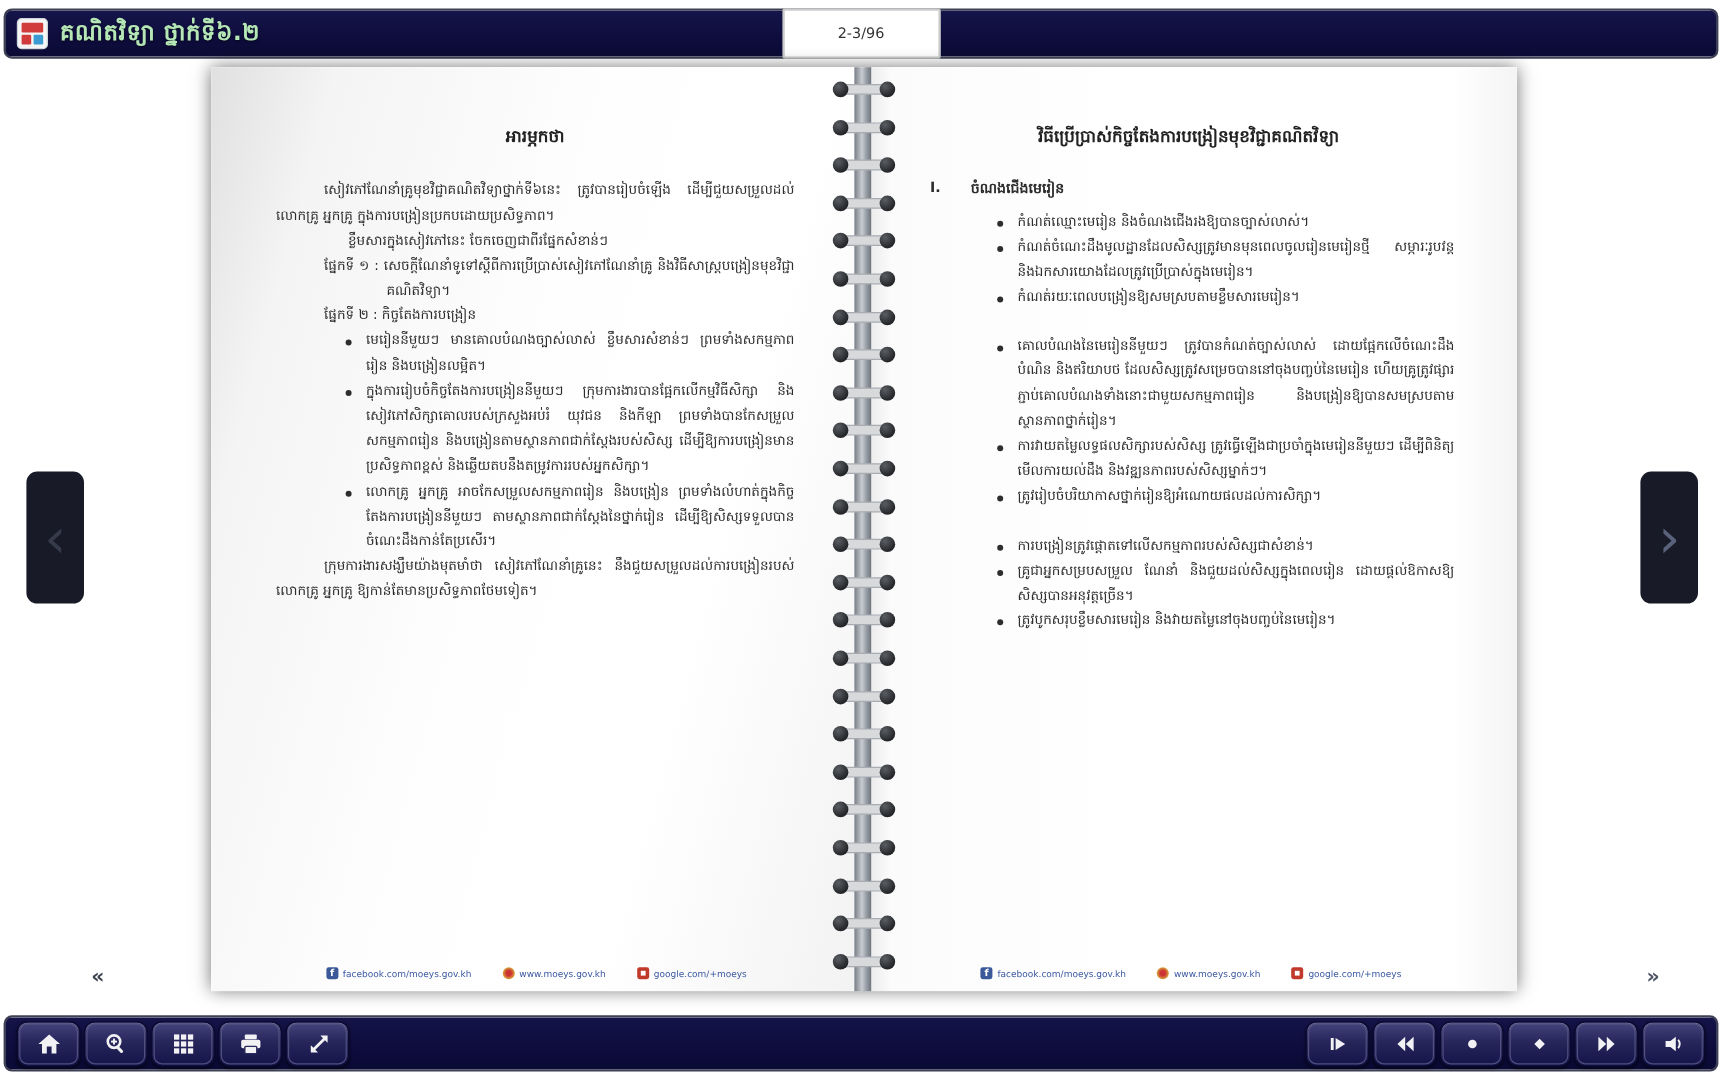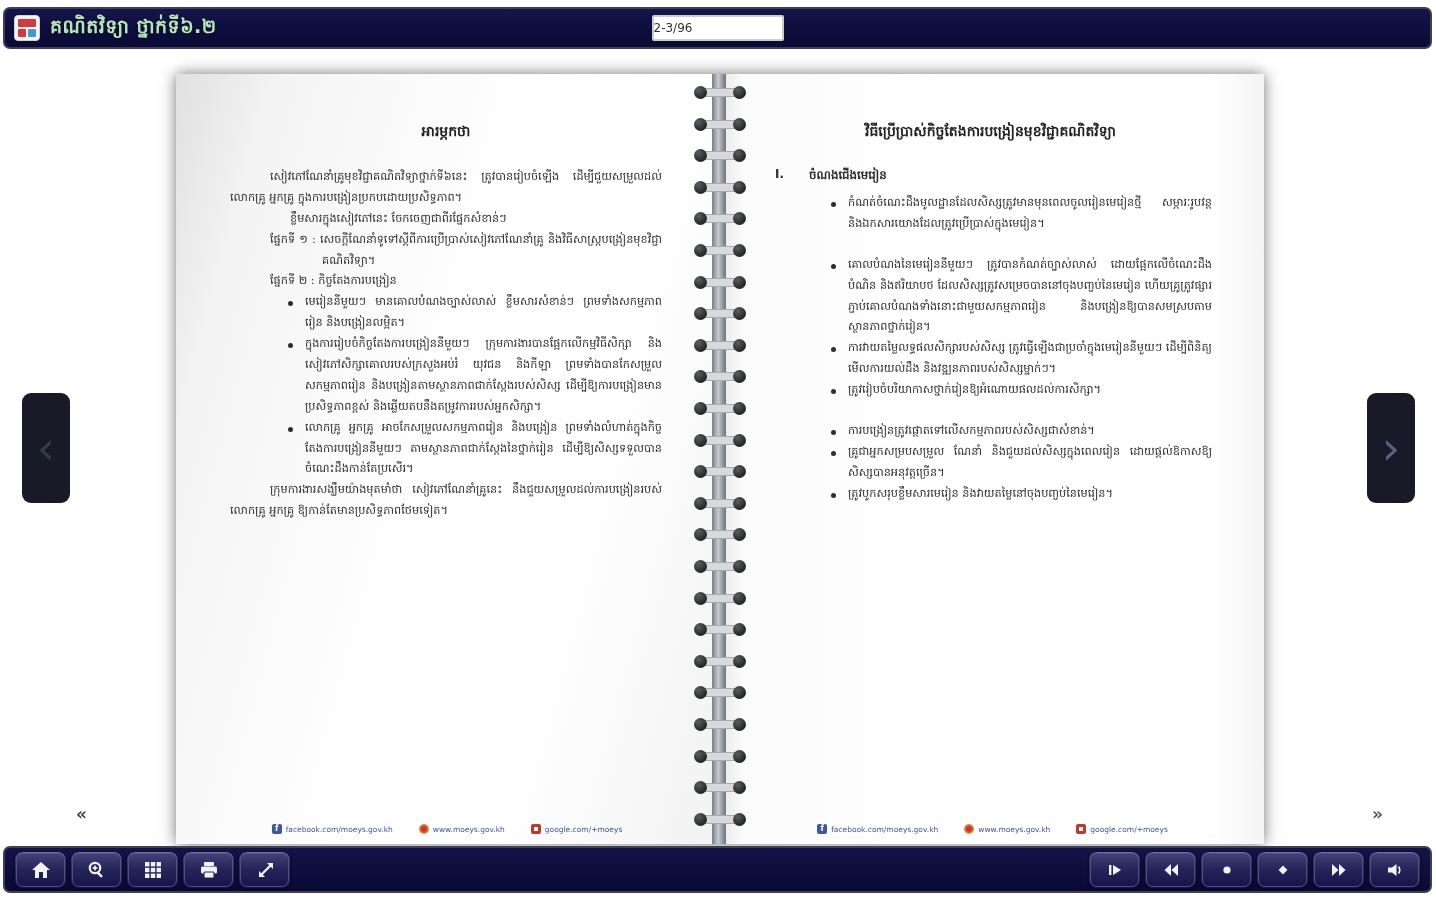--- a/index.html
+++ b/index.html
@@ -14,26 +14,26 @@
   .app-icon { width:26px; height:26px; margin:0 10px 0 9px; background:#f5f5f5;
     border-radius:4px; border:1px solid #cfd4dc; display:grid;
     grid-template-columns:1fr 1fr; grid-template-rows:8px 1fr; gap:2px; padding:3px; }
   .app-icon i { border-radius:1px; }
   .app-icon .c1 { background:#d23b3b; grid-column:1/3; }
   .app-icon .c2 { background:#d23b3b; }
   .app-icon .c3 { background:#3d9bd4; }
   .app-title { color:#b5e7b6; font-size:19px; font-weight:bold; letter-spacing:.5px;
     text-shadow:0 1px 2px rgba(0,0,0,.6); }
   .page-indicator { position:absolute; left:50%; transform:translateX(-50%);
-    width:132px; height:26px; background:#ffffff; border:2px solid #cccccc;
-    border-radius:2px; text-align:left; font-size:12px; color:#333;
+    width:132px; height:42px; background:#ffffff; border:2px solid #cccccc;
+    border-radius:2px; text-align:center; font-size:12px; color:#333;
     font-family:"DejaVu Sans",sans-serif; outline:none; }
 
   
-  .book { position:absolute; left:176px; top:74px; width:1088px; height:770px;
+  .book { position:absolute; left:176px; top:56px; width:1088px; height:770px;
     box-shadow:0 0 14px rgba(0,0,0,.55); }
   .page { position:absolute; top:0; height:770px; background:#fff; }
   .page-left { left:0; width:542px;
     background:linear-gradient(105deg,#e0e0e0 0%,#f4f4f4 14%,#fefefe 45%,#ffffff 70%,#f2f2f2 100%); }
   .page-right { left:545px; width:543px;
     background:linear-gradient(90deg,#e9e9e9 0%,#fbfbfb 4%,#ffffff 40%,#ffffff 90%,#f4f4f4 100%); }
 
   
   .spine-bar { position:absolute; left:536px; top:0; width:14px; height:770px;
     background:linear-gradient(90deg,#787d86 0%,#c9ccd1 45%,#9aa0a8 70%,#6f747d 100%); }
@@ -163,21 +163,29 @@
       <div class="page-content">
         <div class="pg-title">វិធីប្រើប្រាស់កិច្ចតែងការបង្រៀនមុខវិជ្ជាគណិតវិទ្យា</div>
         <div id="right-sections">
             <div class="section">
               <div class="sec-head">
                 <span class="numeral">I.</span>
                 <span class="heading">ចំណងជើងមេរៀន</span>
               </div>
               <div class="bullet-row">
                 <span class="dot"></span>
+                <div class="bullet-text">កំណត់ឈ្មោះមេរៀន និងចំណងជើងរងឱ្យបានច្បាស់លាស់។</div>
+              </div>
+              <div class="bullet-row">
+                <span class="dot"></span>
                 <div class="bullet-text">កំណត់ចំណេះដឹងមូលដ្ឋានដែលសិស្សត្រូវមានមុនពេលចូលរៀនមេរៀនថ្មី សម្ភារៈរូបវន្ត និងឯកសារយោងដែលត្រូវប្រើប្រាស់ក្នុងមេរៀន។</div>
+              </div>
+              <div class="bullet-row">
+                <span class="dot"></span>
+                <div class="bullet-text">កំណត់រយៈពេលបង្រៀនឱ្យសមស្របតាមខ្លឹមសារមេរៀន។</div>
               </div>
             </div>
             <div class="section">
               <div class="bullet-row">
                 <span class="dot"></span>
                 <div class="bullet-text">គោលបំណងនៃមេរៀននីមួយៗ ត្រូវបានកំណត់ច្បាស់លាស់ ដោយផ្អែកលើចំណេះដឹង បំណិន និងឥរិយាបថ ដែលសិស្សត្រូវសម្រេចបាននៅចុងបញ្ចប់នៃមេរៀន ហើយគ្រូត្រូវផ្សារភ្ជាប់គោលបំណងទាំងនោះជាមួយសកម្មភាពរៀន និងបង្រៀនឱ្យបានសមស្របតាមស្ថានភាពថ្នាក់រៀន។</div>
               </div>
               <div class="bullet-row">
                 <span class="dot"></span>
                 <div class="bullet-text">ការវាយតម្លៃលទ្ធផលសិក្សារបស់សិស្ស ត្រូវធ្វើឡើងជាប្រចាំក្នុងមេរៀននីមួយៗ ដើម្បីពិនិត្យមើលការយល់ដឹង និងវឌ្ឍនភាពរបស់សិស្សម្នាក់ៗ។</div>

